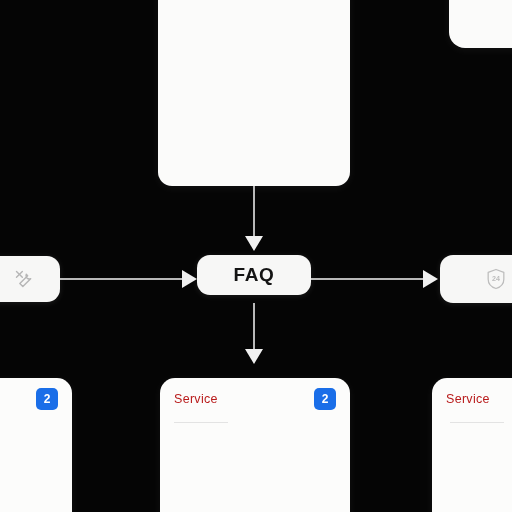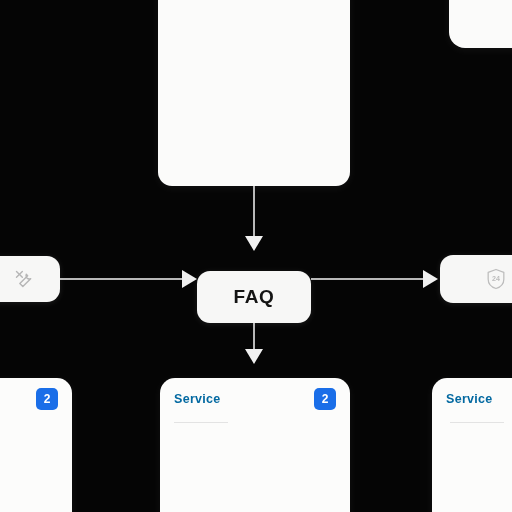--- a/index.html
+++ b/index.html
@@ -62,23 +62,22 @@
     width: 106px;
     height: 46px;
     justify-content: flex-end;
     padding-right: 26px;
   }
 
   .node.center-node {
     left: 197px;
     top: 255px;
     width: 114px;
-    height: 52px;
+    height: 40px;
     justify-content: center;
-    margin-top: 16px;
   }
 
   .node.right-node {
     left: 440px;
     top: 255px;
     width: 112px;
     height: 48px;
     justify-content: flex-start;
     padding-left: 46px;
   }
@@ -141,23 +140,23 @@
     height: 42px;
     display: flex;
     align-items: center;
     justify-content: space-between;
     padding: 0 14px;
     box-sizing: border-box;
   }
   .card.bottom.b-left .card-head { padding-left: 52px; }
 
   .card-title {
-    color: #0369a1;
+    color: #b91c1c;
     font-size: 12.5px;
-    font-weight: 700;
+    font-weight: 400;
     letter-spacing: 0.3px;
   }
 
   .badge {
     background: #1a6ee8;
     color: #ffffff;
     font-size: 12px;
     font-weight: 700;
     width: 22px;
     height: 22px;

